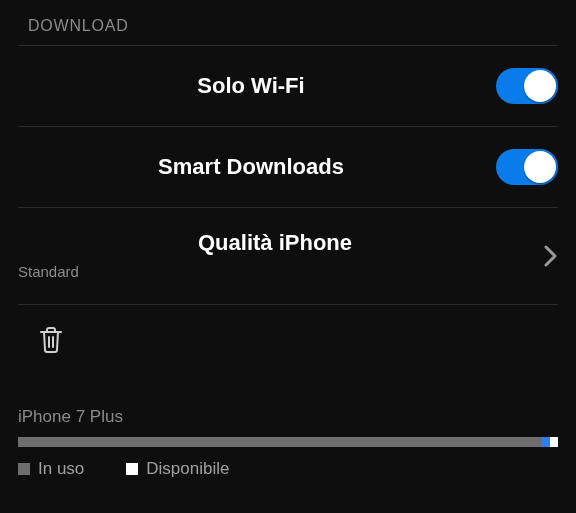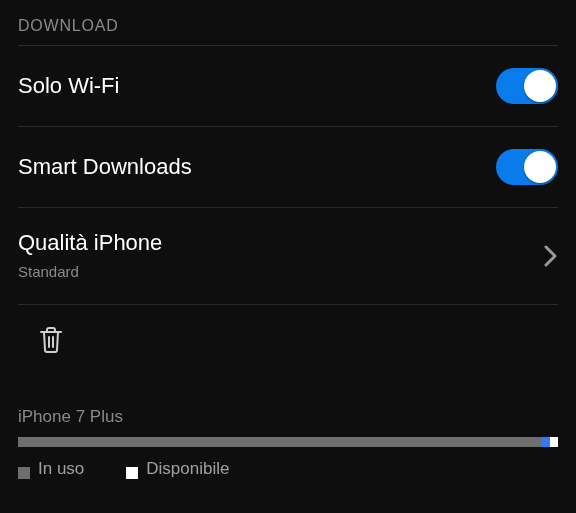--- a/index.html
+++ b/index.html
@@ -5,42 +5,43 @@
   * { box-sizing: border-box; margin: 0; padding: 0; }
   body {
     width: 576px;
     height: 513px;
     background: #0e0e0e;
     font-family: -apple-system, BlinkMacSystemFont, "Helvetica Neue", Arial, sans-serif;
     color: #e8e8e8;
     overflow: hidden;
   }
   .section-header {
-    padding: 17px 18px 10px;
+    padding: 17px 28px 10px;
     font-size: 16px;
     letter-spacing: 0.8px;
     color: #8a8a8a;
   }
   .divider {
     height: 1px;
     background: #2b2b2b;
     margin: 0 18px;
   }
   .row {
     padding: 22px 18px;
     display: flex;
     align-items: center;
     justify-content: space-between;
     position: relative;
   }
   .row-inner { display: flex; flex-direction: column; gap: 6px; flex: 1; }
   .row-title {
     font-size: 22px;
     color: #ffffff;
-    font-weight: 400;
+    font-weight: 700;
+    text-align: center;
   }
   .row-sub {
     font-size: 15px;
     color: #8a8a8a;
     line-height: 1.35;
     max-width: 440px;
   }
   .toggle {
     width: 62px;
     height: 36px;
@@ -88,21 +89,21 @@
   }
   .bar-seg { height: 100%; }
   .legend {
     display: flex;
     gap: 42px;
     font-size: 17px;
     color: #a0a0a0;
   }
   .legend-item {
     display: flex;
-    align-items: flex-end;
+    align-items: center;
     gap: 8px;
   }
   .swatch {
     width: 12px;
     height: 12px;
   }
 </style>
 </head>
 <body>
 

